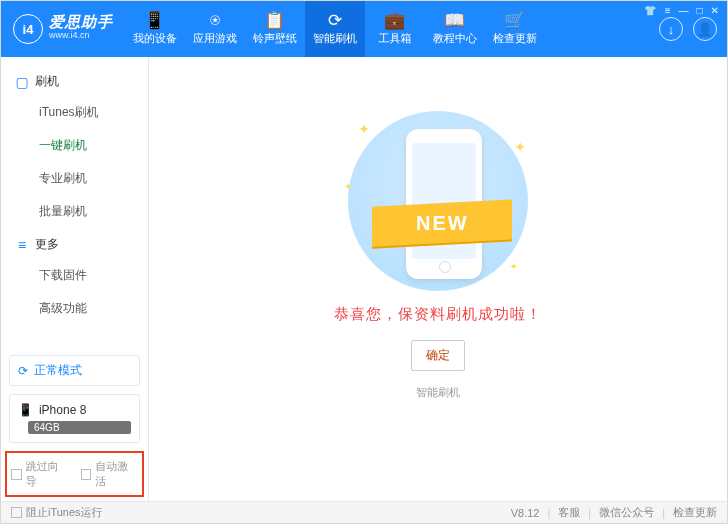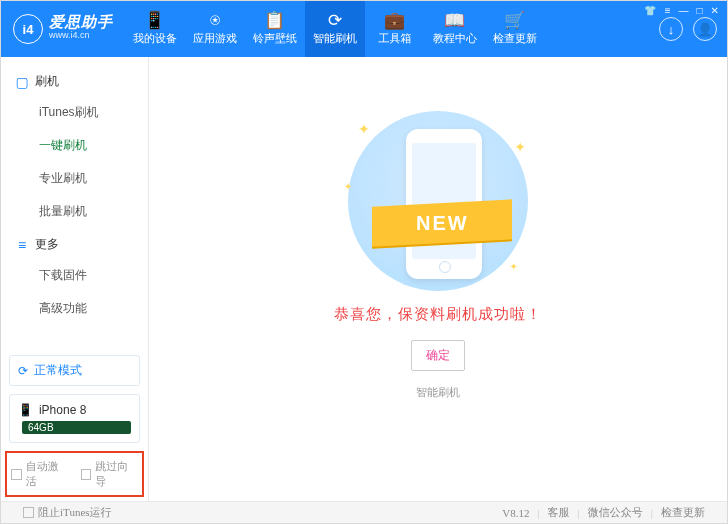--- a/index.html
+++ b/index.html
@@ -21,37 +21,37 @@
   .body { display: flex; height: calc(100% - 56px - 22px); }
   .sidebar { width: 148px; border-right: 1px solid #e8e8e8; background: #fff; display: flex; flex-direction: column; padding-top: 8px; }
   .section-hd { display: flex; align-items: center; gap: 6px; padding: 8px 14px 6px; color: #333; font-size: 12px; }
   .section-hd .sicon { color: #1e88ff; font-size: 14px; width: 14px; display: inline-block; text-align: center; }
   .side-item { padding: 8px 14px 8px 38px; color: #555; cursor: pointer; font-size: 12px; }
   .side-item.active { color: #15803d; }
   .side-spacer { flex: 1; }
   .mode-box { margin: 8px; padding: 6px 8px; border: 1px solid #e0e8f3; border-radius: 3px; display: flex; align-items: center; gap: 6px; color: #1e88ff; font-size: 12px; cursor: pointer; }
   .device-box { margin: 0 8px 8px; padding: 8px; border: 1px solid #e0e8f3; border-radius: 3px; display: flex; flex-direction: column; gap: 4px; cursor: pointer; }
   .device-box .dev-row { display: flex; align-items: center; gap: 6px; color: #333; font-size: 12px; }
-  .badge { display: inline-block; background: #14532d; color: #fff; border-radius: 2px; padding: 1px 6px; font-size: 10px; margin-left: 4px; }
+  .badge { display: inline-block; background: #737373; color: #fff; border-radius: 2px; padding: 1px 6px; font-size: 10px; margin-left: 10px; }
   .highlight-box { border: 2px solid #e74022; margin: 0 4px 4px; padding: 6px 4px; display: flex; gap: 12px; }
   .chk { display: flex; align-items: center; gap: 4px; color: #999; font-size: 11px; cursor: pointer; }
   .chk-box { width: 11px; height: 11px; border: 1px solid #bbb; display: inline-block; }
   .main { flex: 1; position: relative; display: flex; flex-direction: column; align-items: center; padding-top: 54px; }
   .illus { width: 200px; height: 180px; position: relative; margin-bottom: 14px; }
   .illus-circle { width: 180px; height: 180px; border-radius: 50%; background: radial-gradient(circle at 50% 40%, #d1ebff 0%, #bfe3ff 60%, #ade0ff 100%); position: absolute; left: 10px; top: 0; }
   .phone { position: absolute; left: 68px; top: 18px; width: 76px; height: 150px; background: #fff; border-radius: 12px; box-shadow: 0 2px 6px rgba(0,0,0,.1); }
   .phone::before { content: ""; position: absolute; left: 6px; top: 14px; right: 6px; bottom: 20px; background: #eaf5ff; border-radius: 3px; }
   .phone::after { content: ""; position: absolute; left: 50%; bottom: 6px; width: 10px; height: 10px; margin-left: -5px; border: 1px solid #c9dff2; border-radius: 50%; }
   .ribbon { position: absolute; left: 34px; top: 92px; width: 140px; height: 40px; background: #ffc431; transform: skewY(-3deg); display: flex; align-items: center; justify-content: center; box-shadow: 0 2px 0 #e8a500; }
   .ribbon span { font-weight: 900; font-size: 20px; color: #fff; letter-spacing: 2px; transform: skewY(3deg); }
   .spark { position: absolute; color: #ffd95e; font-size: 14px; }
   .msg { font-size: 15px; color: #ef4444; margin-bottom: 16px; letter-spacing: 1px; }
-  .confirm-btn { padding: 6px 14px; border: 1px solid #ccc; background: #fff; border-radius: 2px; font-size: 12px; color: #ec4899; cursor: pointer; margin-bottom: 14px; text-align: center; }
+  .confirm-btn { padding: 6px 14px; border: 1px solid #ccc; background: #fff; border-radius: 2px; font-size: 12px; color: #c2410c; cursor: pointer; margin-bottom: 14px; text-align: center; }
   .log-link { font-size: 11px; color: #999; cursor: pointer; }
-  .footer { height: 22px; background: #f5f5f5; border-top: 1px solid #e8e8e8; display: flex; align-items: center; padding: 0 22px; font-size: 11px; color: #888; font-family: Liberation Serif, serif; }
+  .footer { height: 22px; background: #f5f5f5; border-top: 1px solid #e8e8e8; display: flex; align-items: center; padding: 0 10px; font-size: 11px; color: #888; }
   .footer .fchk { display: flex; align-items: center; gap: 4px; cursor: pointer; }
   .footer-right { margin-left: auto; display: flex; gap: 8px; align-items: center; }
   .footer-right .sep { color: #ccc; }
 </style>
 </head>
 <body>
 
 <div class="header">
   <div class="logo-wrap">
     <div class="logo-circle">i4</div>
@@ -130,25 +130,25 @@
     <div class="device-box">
       <div class="dev-row">
         <span style="color:#1e88ff">📱</span>
         <span>iPhone 8</span>
       </div>
       <span class="badge">64GB</span>
     </div>
     <div class="highlight-box">
       <label class="chk">
           <span class="chk-box"></span>
-          <span>自动激活</span>
+          <span>跳过向导</span>
         </label>
       <label class="chk">
           <span class="chk-box"></span>
-          <span>跳过向导</span>
+          <span>自动激活</span>
         </label>
     </div>
   </div>
 
   <div class="main">
     <div class="illus">
       <div class="illus-circle"></div>
       <span class="spark" style="left:20px;top:10px">✦</span>
       <span class="spark" style="right:12px;top:28px">✦</span>
       <span class="spark" style="left:6px;top:70px;font-size:10px">✦</span>

